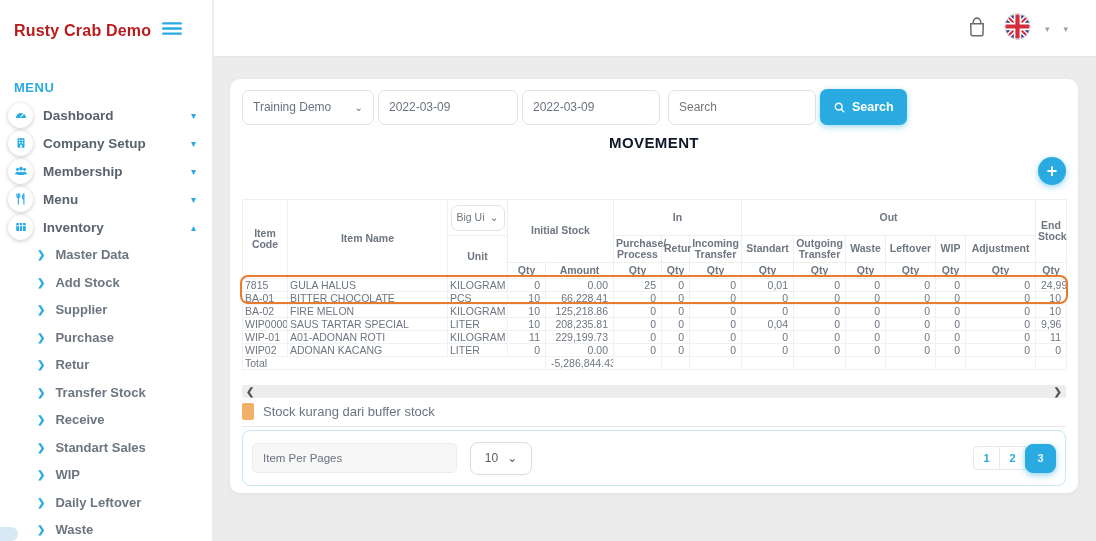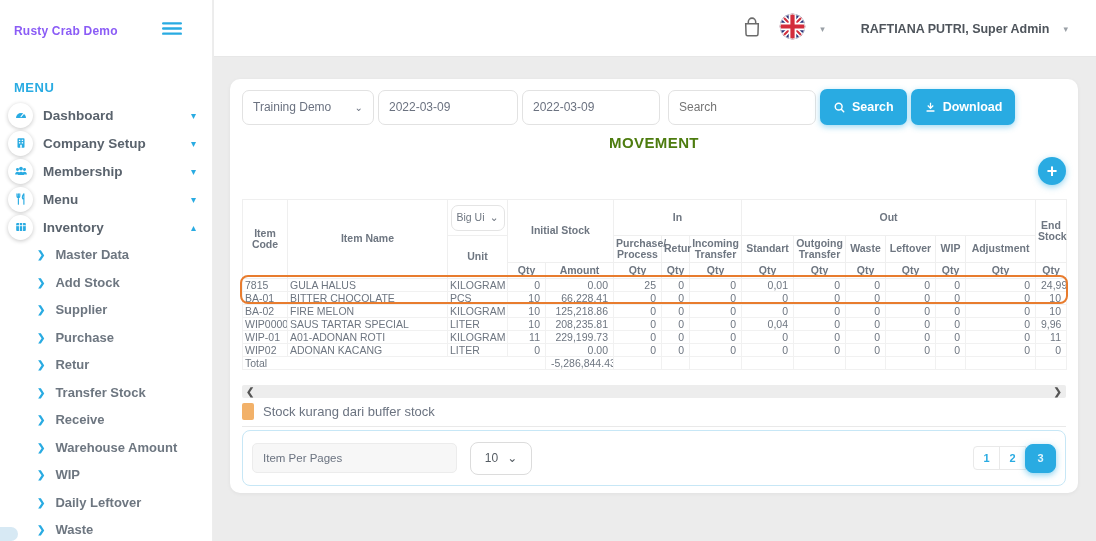--- a/index.html
+++ b/index.html
@@ -4,21 +4,21 @@
 <style>
   * { margin:0; padding:0; box-sizing:border-box; }
   html,body { width:1096px; height:541px; overflow:hidden; background:#ececec;
     font-family:"Liberation Sans", sans-serif; }
 
   
   .sidebar { position:absolute; left:0; top:0; width:213px; height:541px; background:#fff;
     border-right:1px solid #ededed; z-index:5; }
   .brand-row { display:flex; align-items:center; justify-content:space-between;
     padding:21px 30px 0 14px; }
-  .brand { color:#8b5cf6; font-size:12px; font-weight:700; letter-spacing:.2px; }
+  .brand { color:#b91c1c; font-size:16px; font-weight:700; letter-spacing:.2px; }
   .menu-label { margin:40px 0 6px 14px; color:#29abe2; font-size:13px; font-weight:700;
     letter-spacing:.5px; }
   .side-item { display:flex; align-items:center; height:28px; padding:0 16px 0 8px; cursor:pointer; }
   .icirc { width:25px; height:25px; border-radius:50%; background:#fff;
     box-shadow:0 1px 4px rgba(0,0,0,.22); display:flex; align-items:center; justify-content:center;
     margin-right:10px; flex:none; }
   .icirc svg { width:14px; height:14px; }
   .silbl { font-size:13.5px; font-weight:700; color:#5a636d; }
   .caret { margin-left:auto; color:#29abe2; font-size:10px; }
   .sub-item { display:flex; align-items:center; height:27.5px; padding-left:37px;
@@ -43,21 +43,21 @@
   .fsel, .finput { height:35px; border:1px solid #e2e2e2; border-radius:7px; background:#fff;
     color:#6b7280; font-size:12px; padding:0 10px; font-family:inherit; }
   .fsel { width:132px; display:flex; align-items:center; justify-content:space-between; cursor:pointer; }
   .fsel .sc { color:#6b7280; font-size:10px; }
   .fdate1 { width:140px; } .fdate2 { width:138px; margin-right:4px; } .fsearch { width:148px; }
   .btn { height:36px; border:none; border-radius:7px; background:#29abe2; color:#fff;
     font-size:12.5px; font-weight:700; display:inline-flex; align-items:center; gap:6px;
     padding:0 13px; cursor:pointer; box-shadow:0 2px 6px rgba(41,171,226,.45); font-family:inherit; }
 
   .page-title { text-align:center; margin-top:9px; font-size:15px; font-weight:700;
-    color:#4d7c0f; letter-spacing:.4px; }
+    color:#0f172a; letter-spacing:.4px; }
   .plus-row { display:flex; justify-content:flex-end; margin-top:6px; }
   .plus-btn { width:28px; height:28px; border-radius:50%; background:#29abe2; color:#fff;
     border:none; font-size:18px; font-weight:700; line-height:26px; cursor:pointer;
     box-shadow:0 2px 6px rgba(41,171,226,.5); }
 
   
   .table-wrap { position:relative; margin-top:14px; }
   table { border-collapse:collapse; table-layout:fixed; width:824px; }
   thead th { border:1px solid #efefef; font-size:10.5px; color:#6e7681; font-weight:700;
     text-align:center; background:#fff; padding:1px 2px; line-height:11.5px; }
@@ -195,21 +195,21 @@
       <div class="sub-item">
         <span class="chev">❯</span>
         <span>Transfer Stock</span>
       </div>
       <div class="sub-item">
         <span class="chev">❯</span>
         <span>Receive</span>
       </div>
       <div class="sub-item">
         <span class="chev">❯</span>
-        <span>Warehouse Amount</span>
+        <span>Standart Sales</span>
       </div>
       <div class="sub-item">
         <span class="chev">❯</span>
         <span>WIP</span>
       </div>
       <div class="sub-item">
         <span class="chev">❯</span>
         <span>Daily Leftover</span>
       </div>
       <div class="sub-item">
@@ -239,48 +239,40 @@
             <rect width="32" height="32" fill="#29337a"></rect>
             <path d="M0 0 32 32 M32 0 0 32" stroke="#fff" stroke-width="6"></path>
             <path d="M0 0 32 32 M32 0 0 32" stroke="#d32d3c" stroke-width="2.4"></path>
             <path d="M16 0v32 M0 16h32" stroke="#fff" stroke-width="9"></path>
             <path d="M16 0v32 M0 16h32" stroke="#d32d3c" stroke-width="5"></path>
           </g>
           <circle cx="16" cy="16" r="14.6" fill="none" stroke="#e5e5e5"></circle>
         </svg>
     </span>
     <span class="tb-caret">▾</span>
-    <span class="user-name">RAFTIANA PUTRI, Super Admin</span>
     <span class="tb-caret">▾</span>
   </div>
 </div>
 
 <div class="card">
 
   <div class="filters">
     <div class="fsel">
       <span>Training Demo</span>
         <span class="sc">⌄</span>
     </div>
     <input class="finput fdate1" value="2022-03-09" style="">
     <input class="finput fdate2" value="2022-03-09" style="">
     <input class="finput fsearch" placeholder="Search" style="">
     <button class="btn">
       <svg width="13" height="13" viewBox="0 0 16 16">
           <circle cx="7" cy="7" r="4.2" fill="none" stroke="#fff" stroke-width="1.8"></circle>
           <path d="m10.2 10.2 3 3" stroke="#fff" stroke-width="1.8" stroke-linecap="round"></path>
         </svg>
       <span>Search</span>
-    </button>
-    <button class="btn">
-      <svg width="13" height="13" viewBox="0 0 16 16" fill="#fff">
-          <path d="M7.2 2h1.6v5l2-2 1.1 1.1L8 10 4.1 6.1 5.2 5l2 2Z"></path>
-          <rect x="3" y="11.4" width="10" height="1.8" rx=".5"></rect>
-        </svg>
-      <span>Download</span>
     </button>
   </div>
 
   <div class="page-title">MOVEMENT</div>
 
   <div class="plus-row">
     <button class="plus-btn">+</button>
   </div>
 
   <div class="table-wrap">

